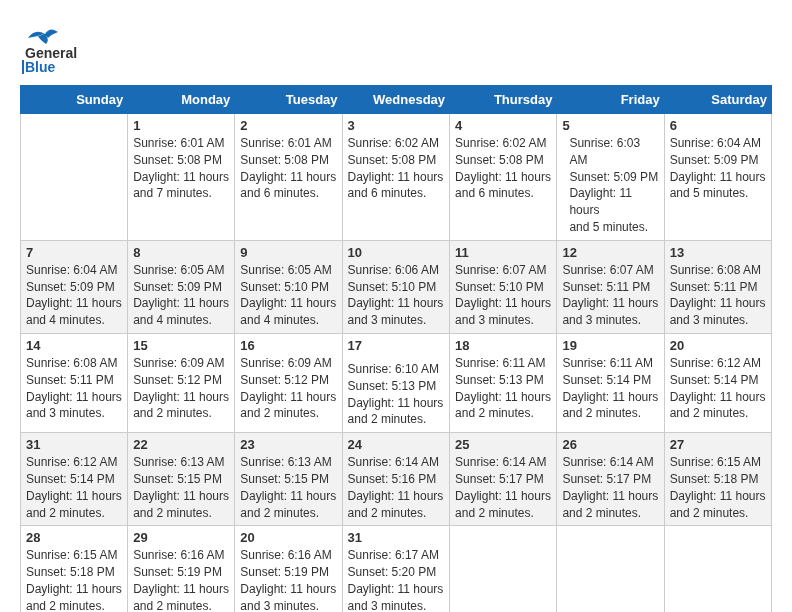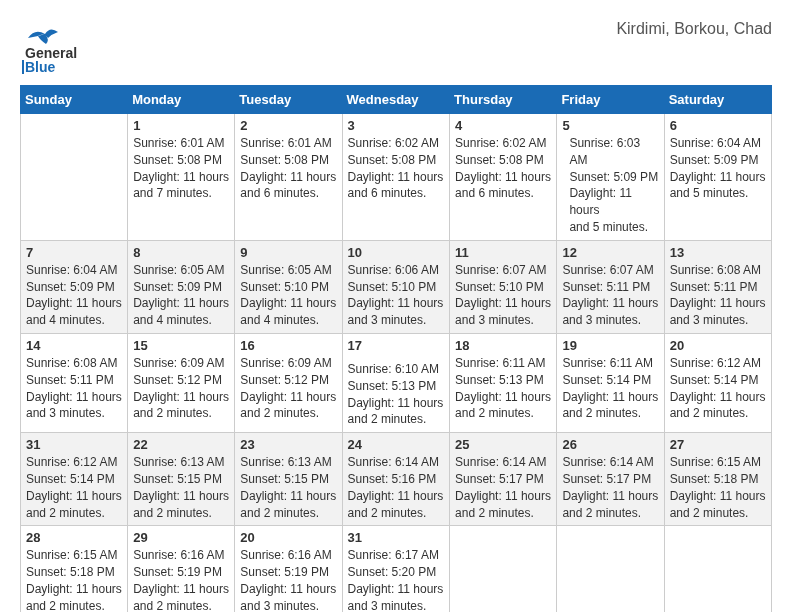--- a/index.html
+++ b/index.html
@@ -65,21 +65,21 @@
     .day-info {
       font-size: 12px;
       color: #333;
       line-height: 1.4;
     }
     .empty-cell {
       background: #f9f9f9;
     }
     tr:nth-child(odd) td { background: #fff; }
     tr:nth-child(even) td { background: #f2f2f2; }
-    .calendar thead tr th { background: #1a6bb5; }
+    .calendar thead tr th { background: #1a6bb5; text-align: right; }
 
     
     .logo-svg { width: 90px; height: 55px; }
   </style>
 </head>
 <body>
 
 <div class="header">
   <div class="logo">
     <svg class="logo-svg" viewBox="0 0 90 55" xmlns="http://www.w3.org/2000/svg">
@@ -87,21 +87,20 @@
       <path d="M 8 18 Q 15 8 25 14 Q 30 6 38 12 Q 32 14 28 18 Q 24 12 18 16 Z" fill="#1a6bb5"></path>
       <path d="M 25 14 Q 30 20 26 24 Q 20 20 18 16 Z" fill="#1a6bb5"></path>
 
       <text x="5" y="38" font-family="Arial" font-weight="bold" font-size="14" fill="#333">General</text>
       <text x="5" y="52" font-family="Arial" font-weight="bold" font-size="14" fill="#1a6bb5">Blue</text>
 
       <rect x="2" y="40" width="2" height="14" fill="#1a6bb5"></rect>
     </svg>
   </div>
   <div class="title-area">
-    <div class="location">Kirdimi, Borkou, Chad</div>
   </div>
 </div>
 
 <table class="calendar">
   <thead>
     <tr>
     <th>Sunday</th>
         <th>Monday</th>
         <th>Tuesday</th>
         <th>Wednesday</th>

